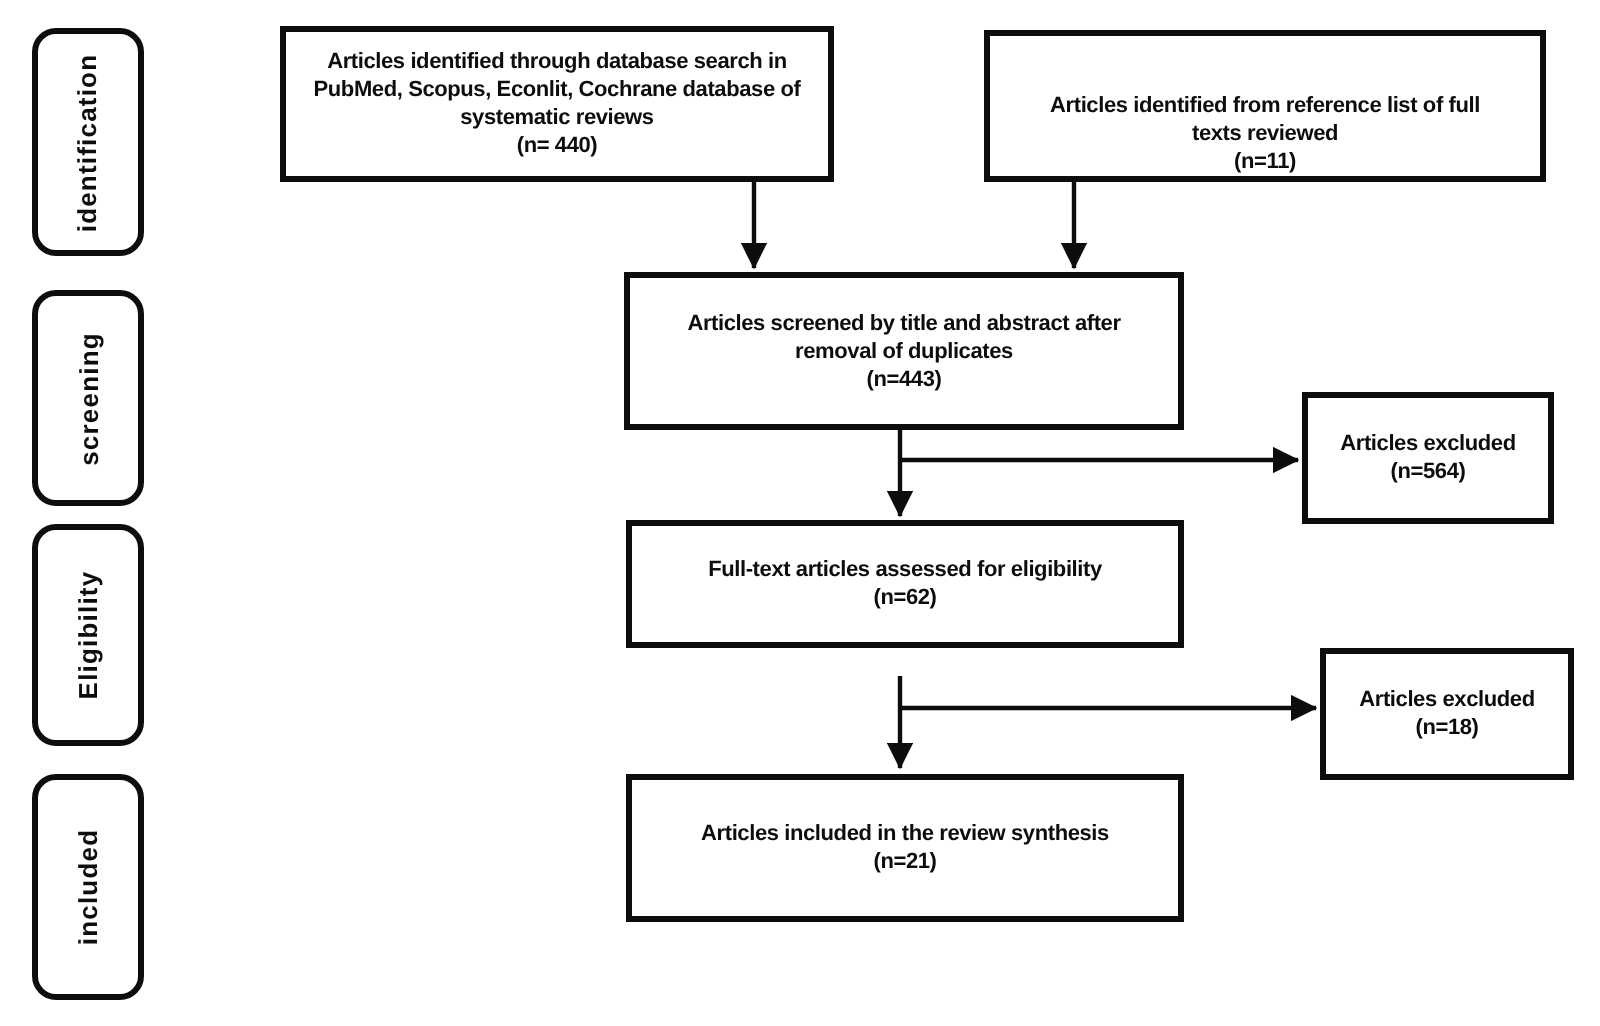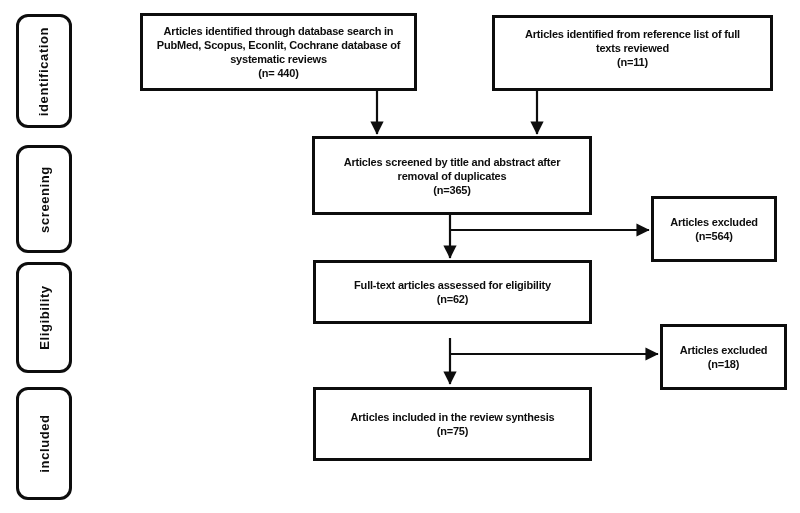--- a/index.html
+++ b/index.html
@@ -39,21 +39,21 @@
     display: flex;
     align-items: center;
     justify-content: center;
     text-align: center;
     font-weight: bold;
     font-size: 11px;
     line-height: 14px;
     letter-spacing: -0.2px;
   }
   .fbox .txt { white-space: pre-line; width: 100%; padding: 0 2px; }
-  .fbox.top-align { align-items: flex-start; padding-top: 9px; }
+  .fbox.top-align { align-items: flex-end; padding-top: 9px; }
 
   .box-identified-db   { left: 140px; top: 13px;  width: 277px; height: 78px; }
   .box-identified-ref  { left: 492px; top: 15px;  width: 281px; height: 76px; }
   .box-screened        { left: 312px; top: 136px; width: 280px; height: 79px; }
   .box-excluded-1      { left: 651px; top: 196px; width: 126px; height: 66px; }
   .box-fulltext        { left: 313px; top: 260px; width: 279px; height: 64px; }
   .box-excluded-2      { left: 660px; top: 324px; width: 127px; height: 66px; }
   .box-included        { left: 313px; top: 387px; width: 279px; height: 74px; }
 
   .stage-identification { left: 16px; top: 14px;  width: 56px; height: 114px; }
@@ -107,32 +107,32 @@
 (n= 440)</div>
   </div>
   <div class="fbox box-identified-ref top-align">
     <div class="txt">Articles identified from reference list of full
 texts reviewed
 (n=11)</div>
   </div>
   <div class="fbox box-screened">
     <div class="txt">Articles screened by title and abstract after
 removal of duplicates
-(n=365)</div>
+(n=443)</div>
   </div>
   <div class="fbox box-excluded-1">
     <div class="txt">Articles excluded
 (n=564)</div>
   </div>
   <div class="fbox box-fulltext">
     <div class="txt">Full-text articles assessed for eligibility
 (n=62)</div>
   </div>
   <div class="fbox box-excluded-2">
     <div class="txt">Articles excluded
 (n=18)</div>
   </div>
   <div class="fbox box-included">
     <div class="txt">Articles included in the review synthesis
-(n=75)</div>
+(n=21)</div>
   </div>
 
 </div>
 
 </body></html>

